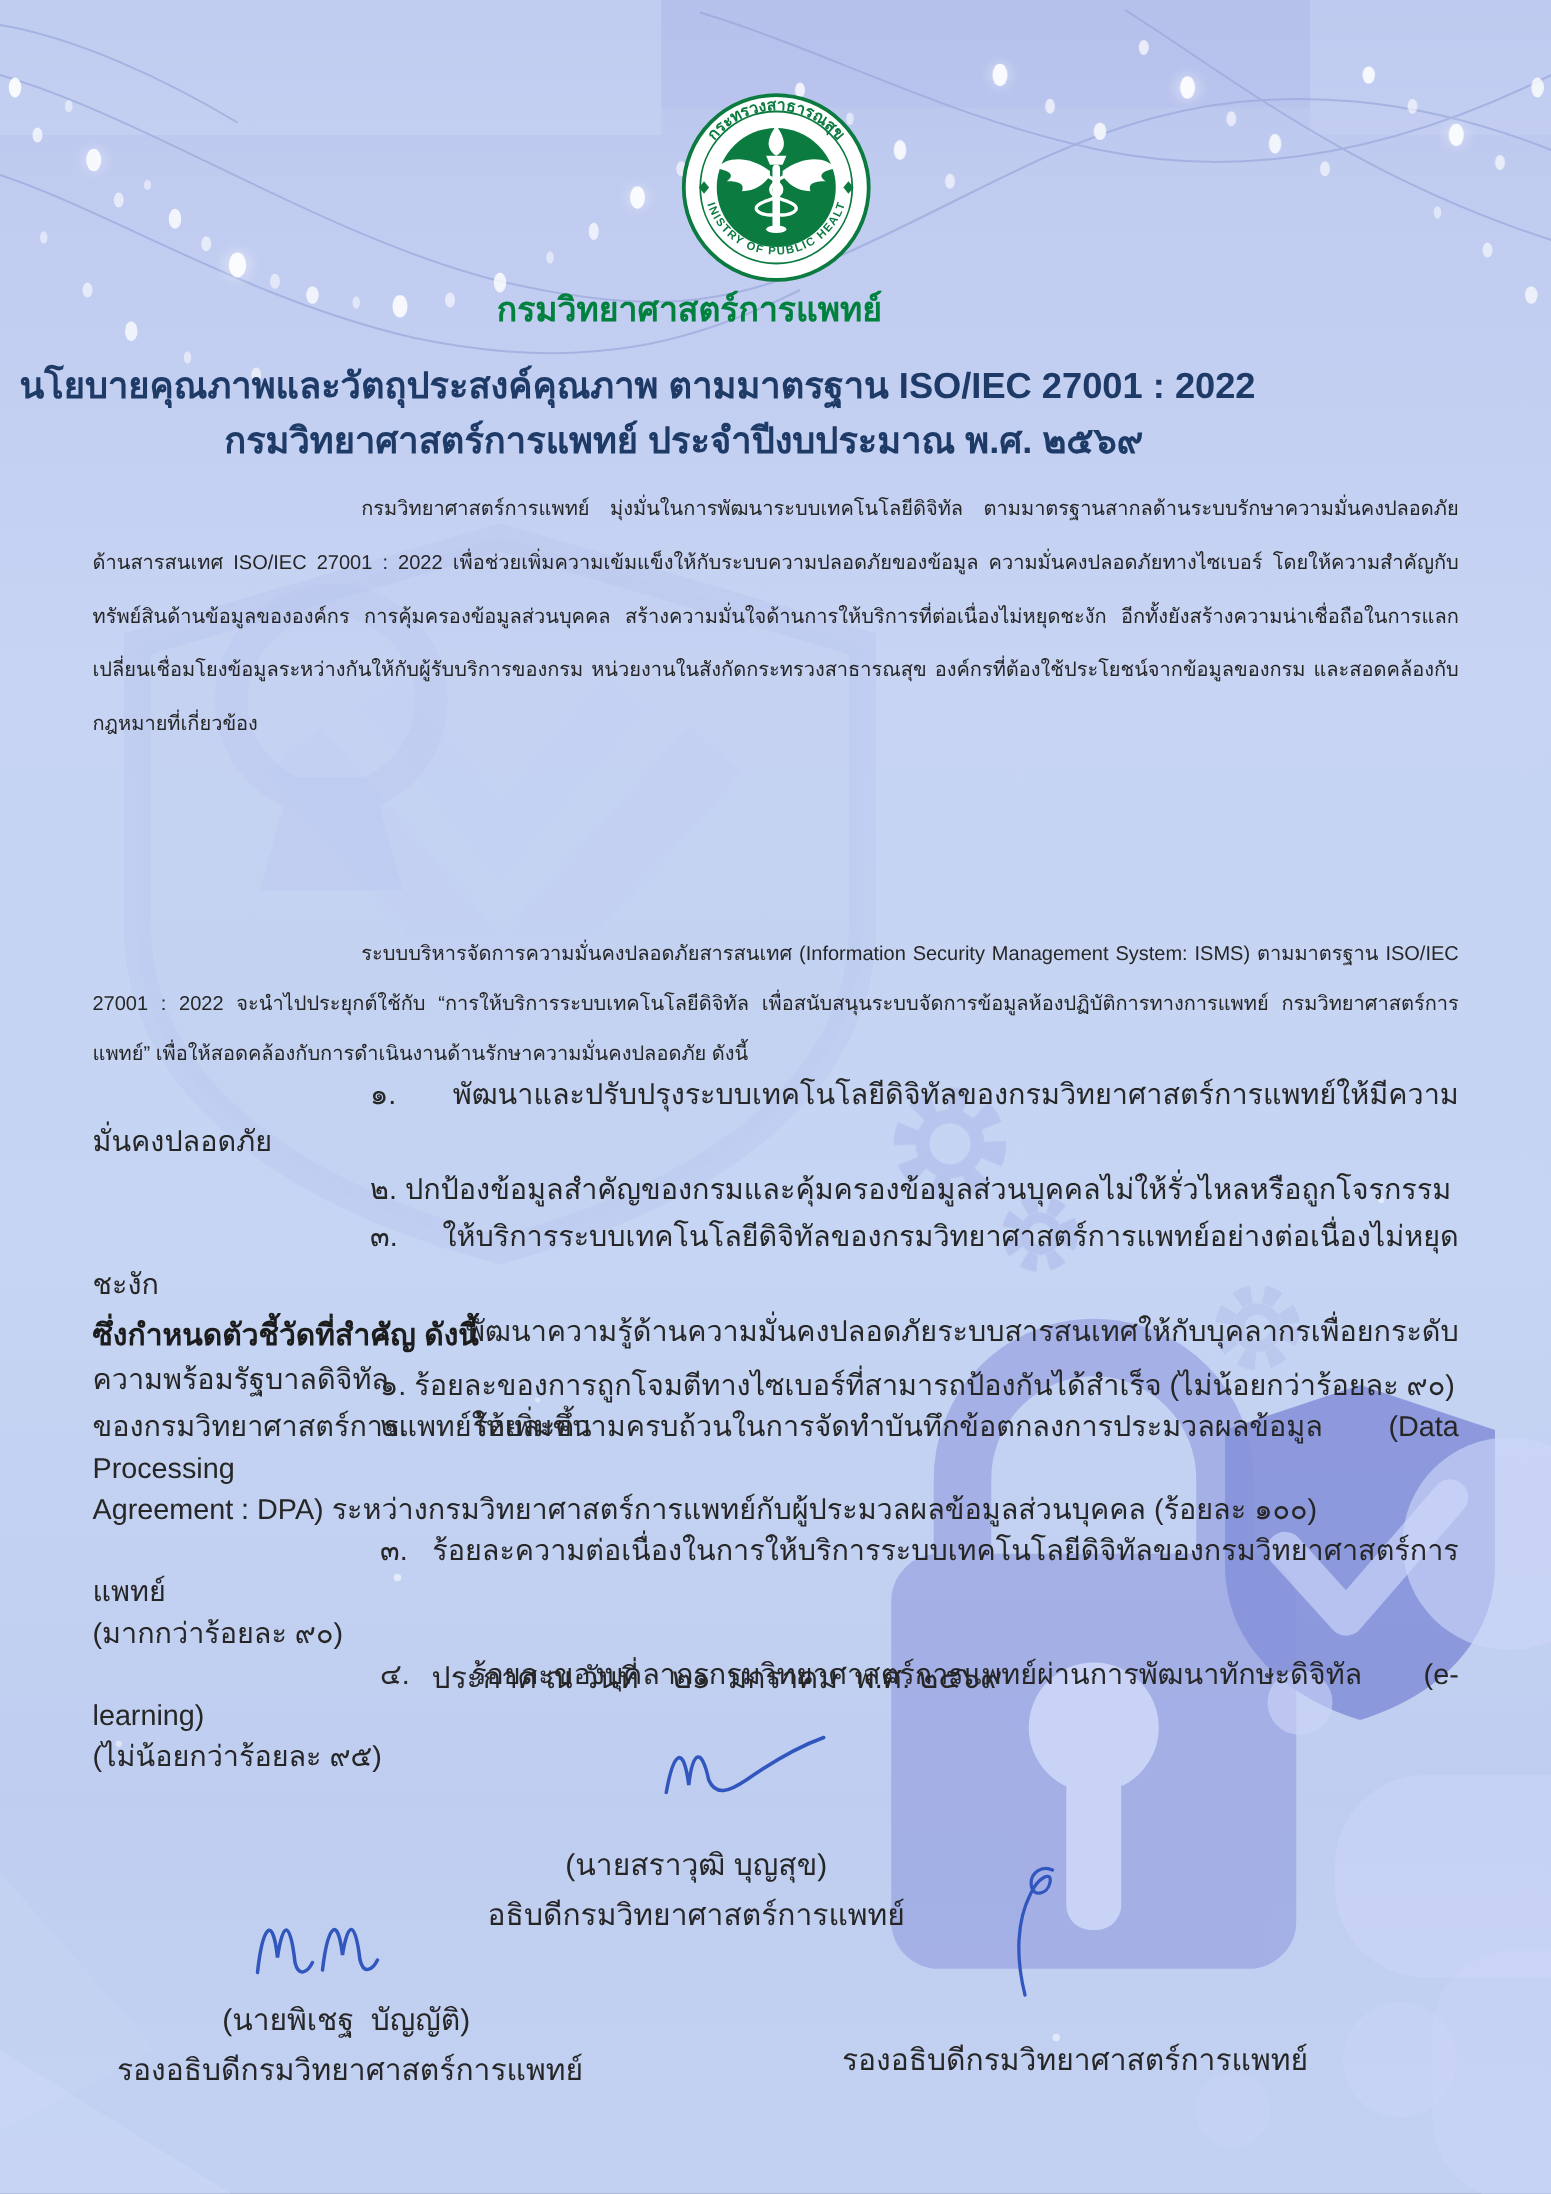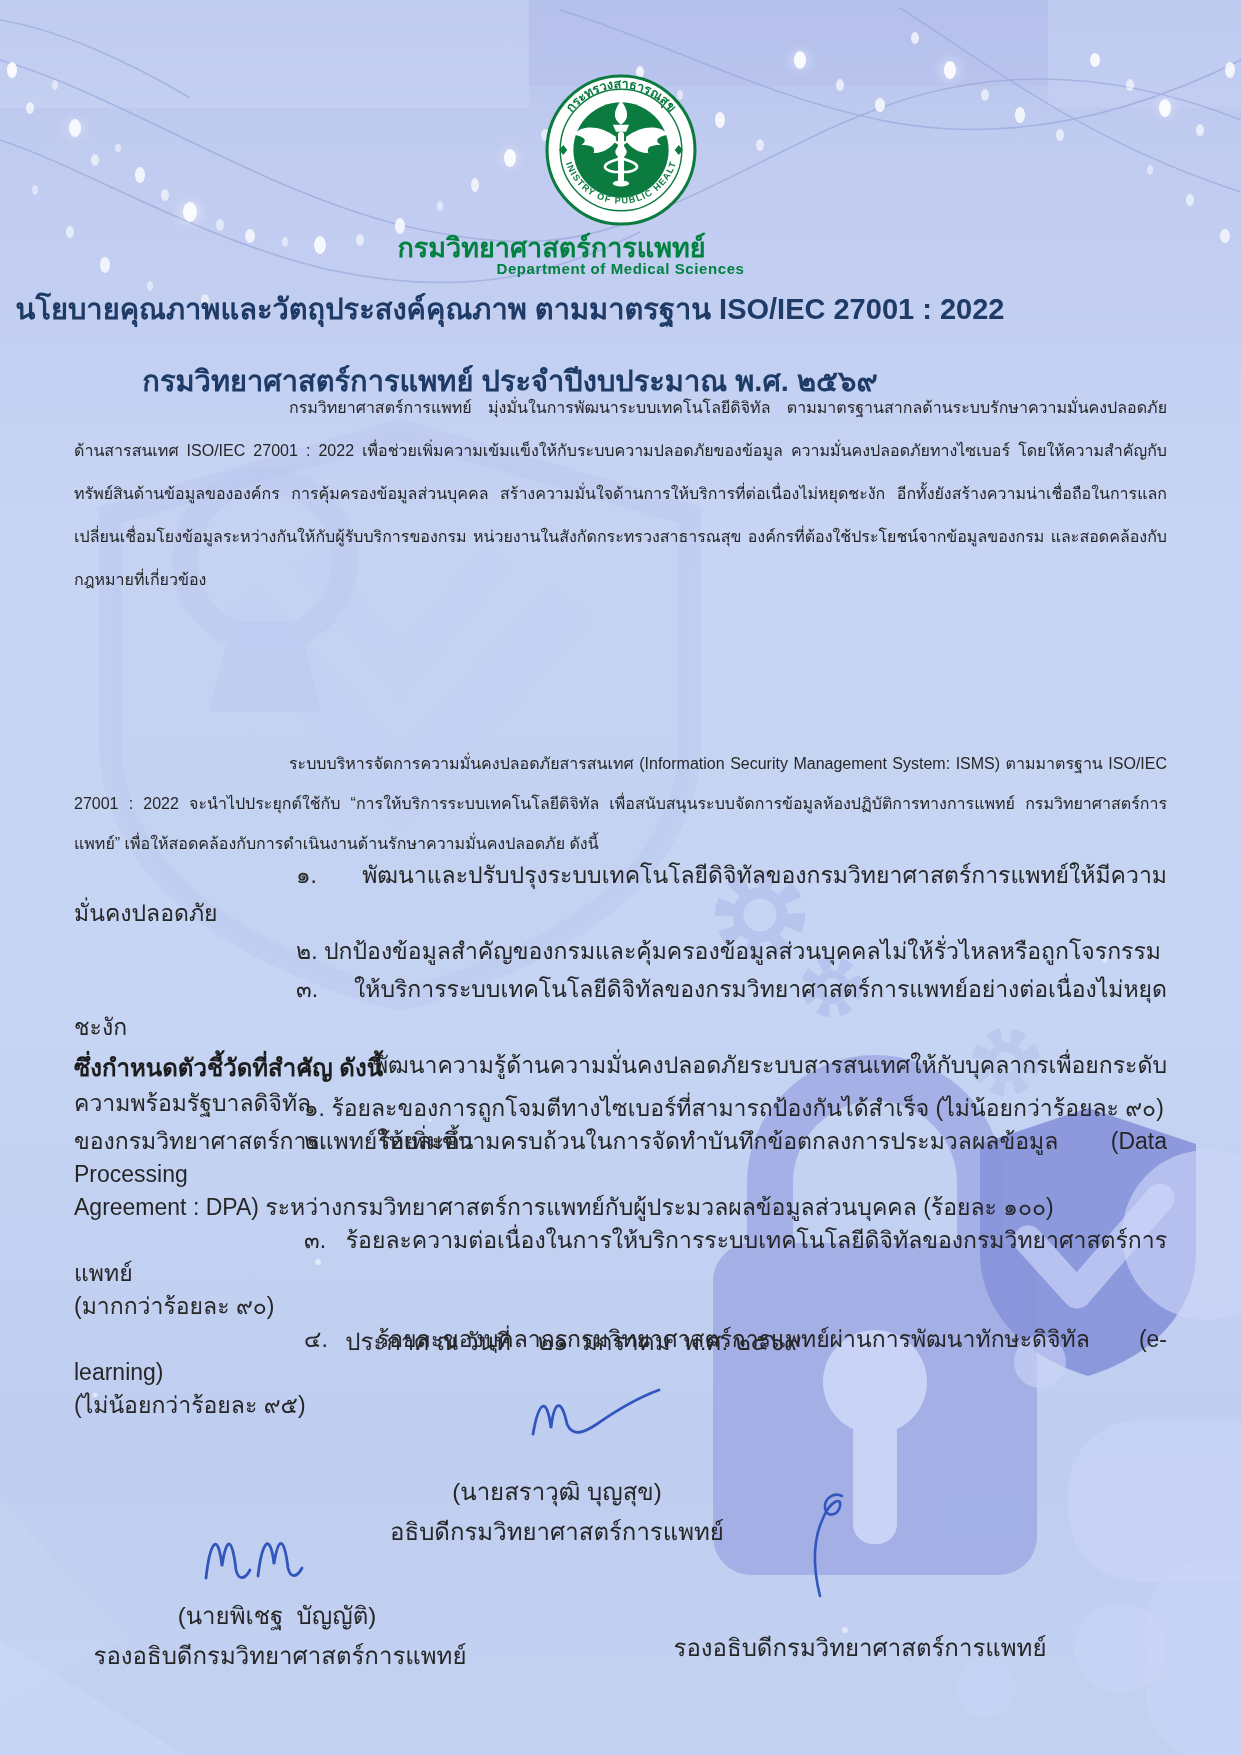--- a/index.html
+++ b/index.html
@@ -186,24 +186,23 @@
         <path d="M70,62 C54,50 36,50 28,60 C40,62 42,66 36,70 C46,70 50,72 48,78 C58,78 66,72 70,66 Z"></path>
         <path d="M80,62 C96,50 114,50 122,60 C110,62 108,66 114,70 C104,70 100,72 102,78 C92,78 84,72 80,66 Z"></path>
       </g>
       <g fill="none" stroke="#ffffff" stroke-width="2.6" stroke-linecap="round">
         <path d="M64,64 C82,72 86,80 66,86 C50,92 66,99 76,96"></path>
         <path d="M86,64 C68,72 64,80 84,86 C100,92 84,99 74,96"></path>
       </g>
     </svg>
   </div>
   <div class="abs org-th" style="top:226px;">กรมวิทยาศาสตร์การแพทย์</div>
-  <div class="abs org-en" style="top:260px;">Department of Medical Sciences</div>
 
   <div class="abs title-line" style="top:284px;">นโยบายคุณภาพและวัตถุประสงค์คุณภาพ ตามมาตรฐาน ISO/IEC 27001 : 2022</div>
-  <div class="abs title-line" style="top:356px;">กรมวิทยาศาสตร์การแพทย์ ประจำปีงบประมาณ พ.ศ. ๒๕๖๙</div>
+  <div class="abs title-line" style="top:328px;margin-left:37px;">กรมวิทยาศาสตร์การแพทย์ ประจำปีงบประมาณ พ.ศ. ๒๕๖๙</div>
 
   <div class="abs body-block para" style="top:386px;">กรมวิทยาศาสตร์การแพทย์ มุ่งมั่นในการพัฒนาระบบเทคโนโลยีดิจิทัล ตามมาตรฐานสากลด้านระบบรักษาความมั่นคงปลอดภัยด้านสารสนเทศ ISO/IEC 27001 : 2022  เพื่อช่วยเพิ่มความเข้มแข็งให้กับระบบความปลอดภัยของข้อมูล ความมั่นคงปลอดภัยทางไซเบอร์ โดยให้ความสำคัญกับทรัพย์สินด้านข้อมูลขององค์กร การคุ้มครองข้อมูลส่วนบุคคล สร้างความมั่นใจด้านการให้บริการที่ต่อเนื่องไม่หยุดชะงัก อีกทั้งยังสร้างความน่าเชื่อถือในการแลกเปลี่ยนเชื่อมโยงข้อมูลระหว่างกันให้กับผู้รับบริการของกรม หน่วยงานในสังกัดกระทรวงสาธารณสุข องค์กรที่ต้องใช้ประโยชน์จากข้อมูลของกรม และสอดคล้องกับกฎหมายที่เกี่ยวข้อง</div>
 
   <div class="abs body-block para obj-para" style="top:696px;margin-top:48px;">ระบบบริหารจัดการความมั่นคงปลอดภัยสารสนเทศ (Information Security Management System: ISMS)  ตามมาตรฐาน ISO/IEC 27001 : 2022 จะนำไปประยุกต์ใช้กับ “การให้บริการระบบเทคโนโลยีดิจิทัล เพื่อสนับสนุนระบบจัดการข้อมูลห้องปฏิบัติการทางการแพทย์ กรมวิทยาศาสตร์การแพทย์” เพื่อให้สอดคล้องกับการดำเนินงานด้านรักษาความมั่นคงปลอดภัย ดังนี้</div>
 
   <div class="abs body-block" style="top:856px;">
     <div class="item obj-item">๑. พัฒนาและปรับปรุงระบบเทคโนโลยีดิจิทัลของกรมวิทยาศาสตร์การแพทย์ให้มีความมั่นคงปลอดภัย</div>
     <div class="item obj-item">๒. ปกป้องข้อมูลสำคัญของกรมและคุ้มครองข้อมูลส่วนบุคคลไม่ให้รั่วไหลหรือถูกโจรกรรม</div>
     <div class="item obj-item">๓. ให้บริการระบบเทคโนโลยีดิจิทัลของกรมวิทยาศาสตร์การแพทย์อย่างต่อเนื่องไม่หยุดชะงัก</div>
     <div class="item obj-item">๔. พัฒนาความรู้ด้านความมั่นคงปลอดภัยระบบสารสนเทศให้กับบุคลากรเพื่อยกระดับความพร้อมรัฐบาลดิจิทัล

